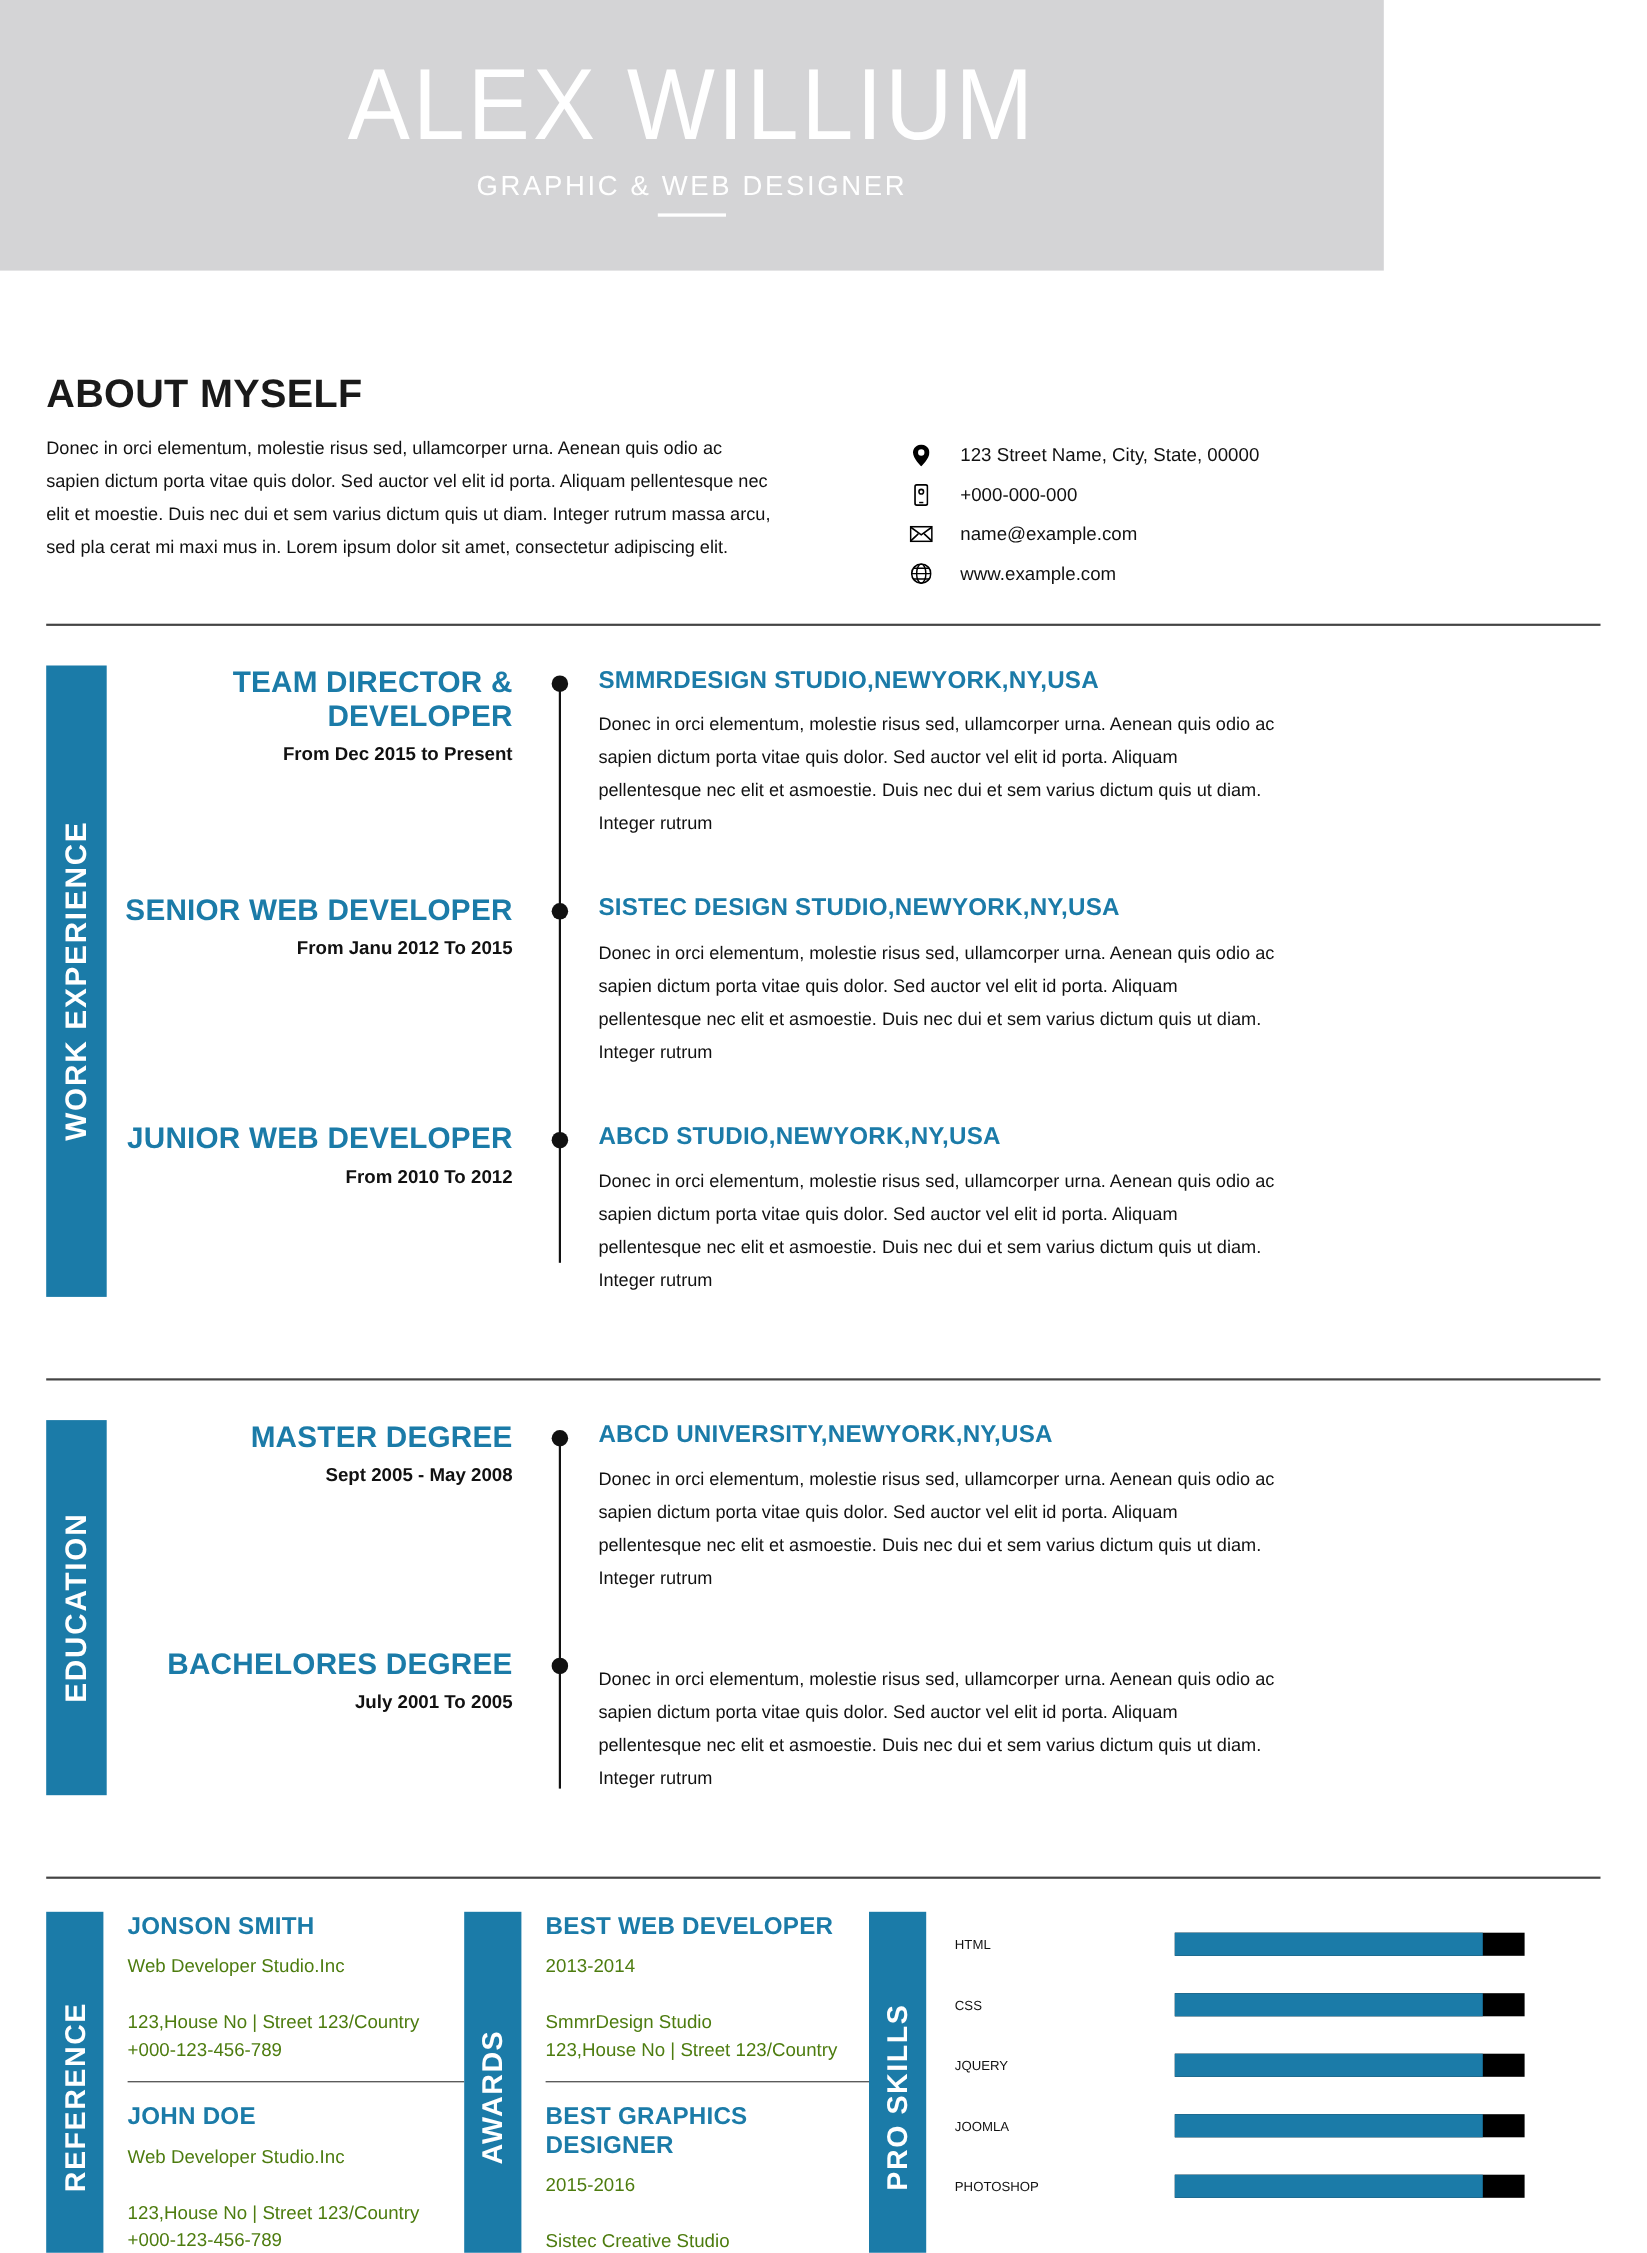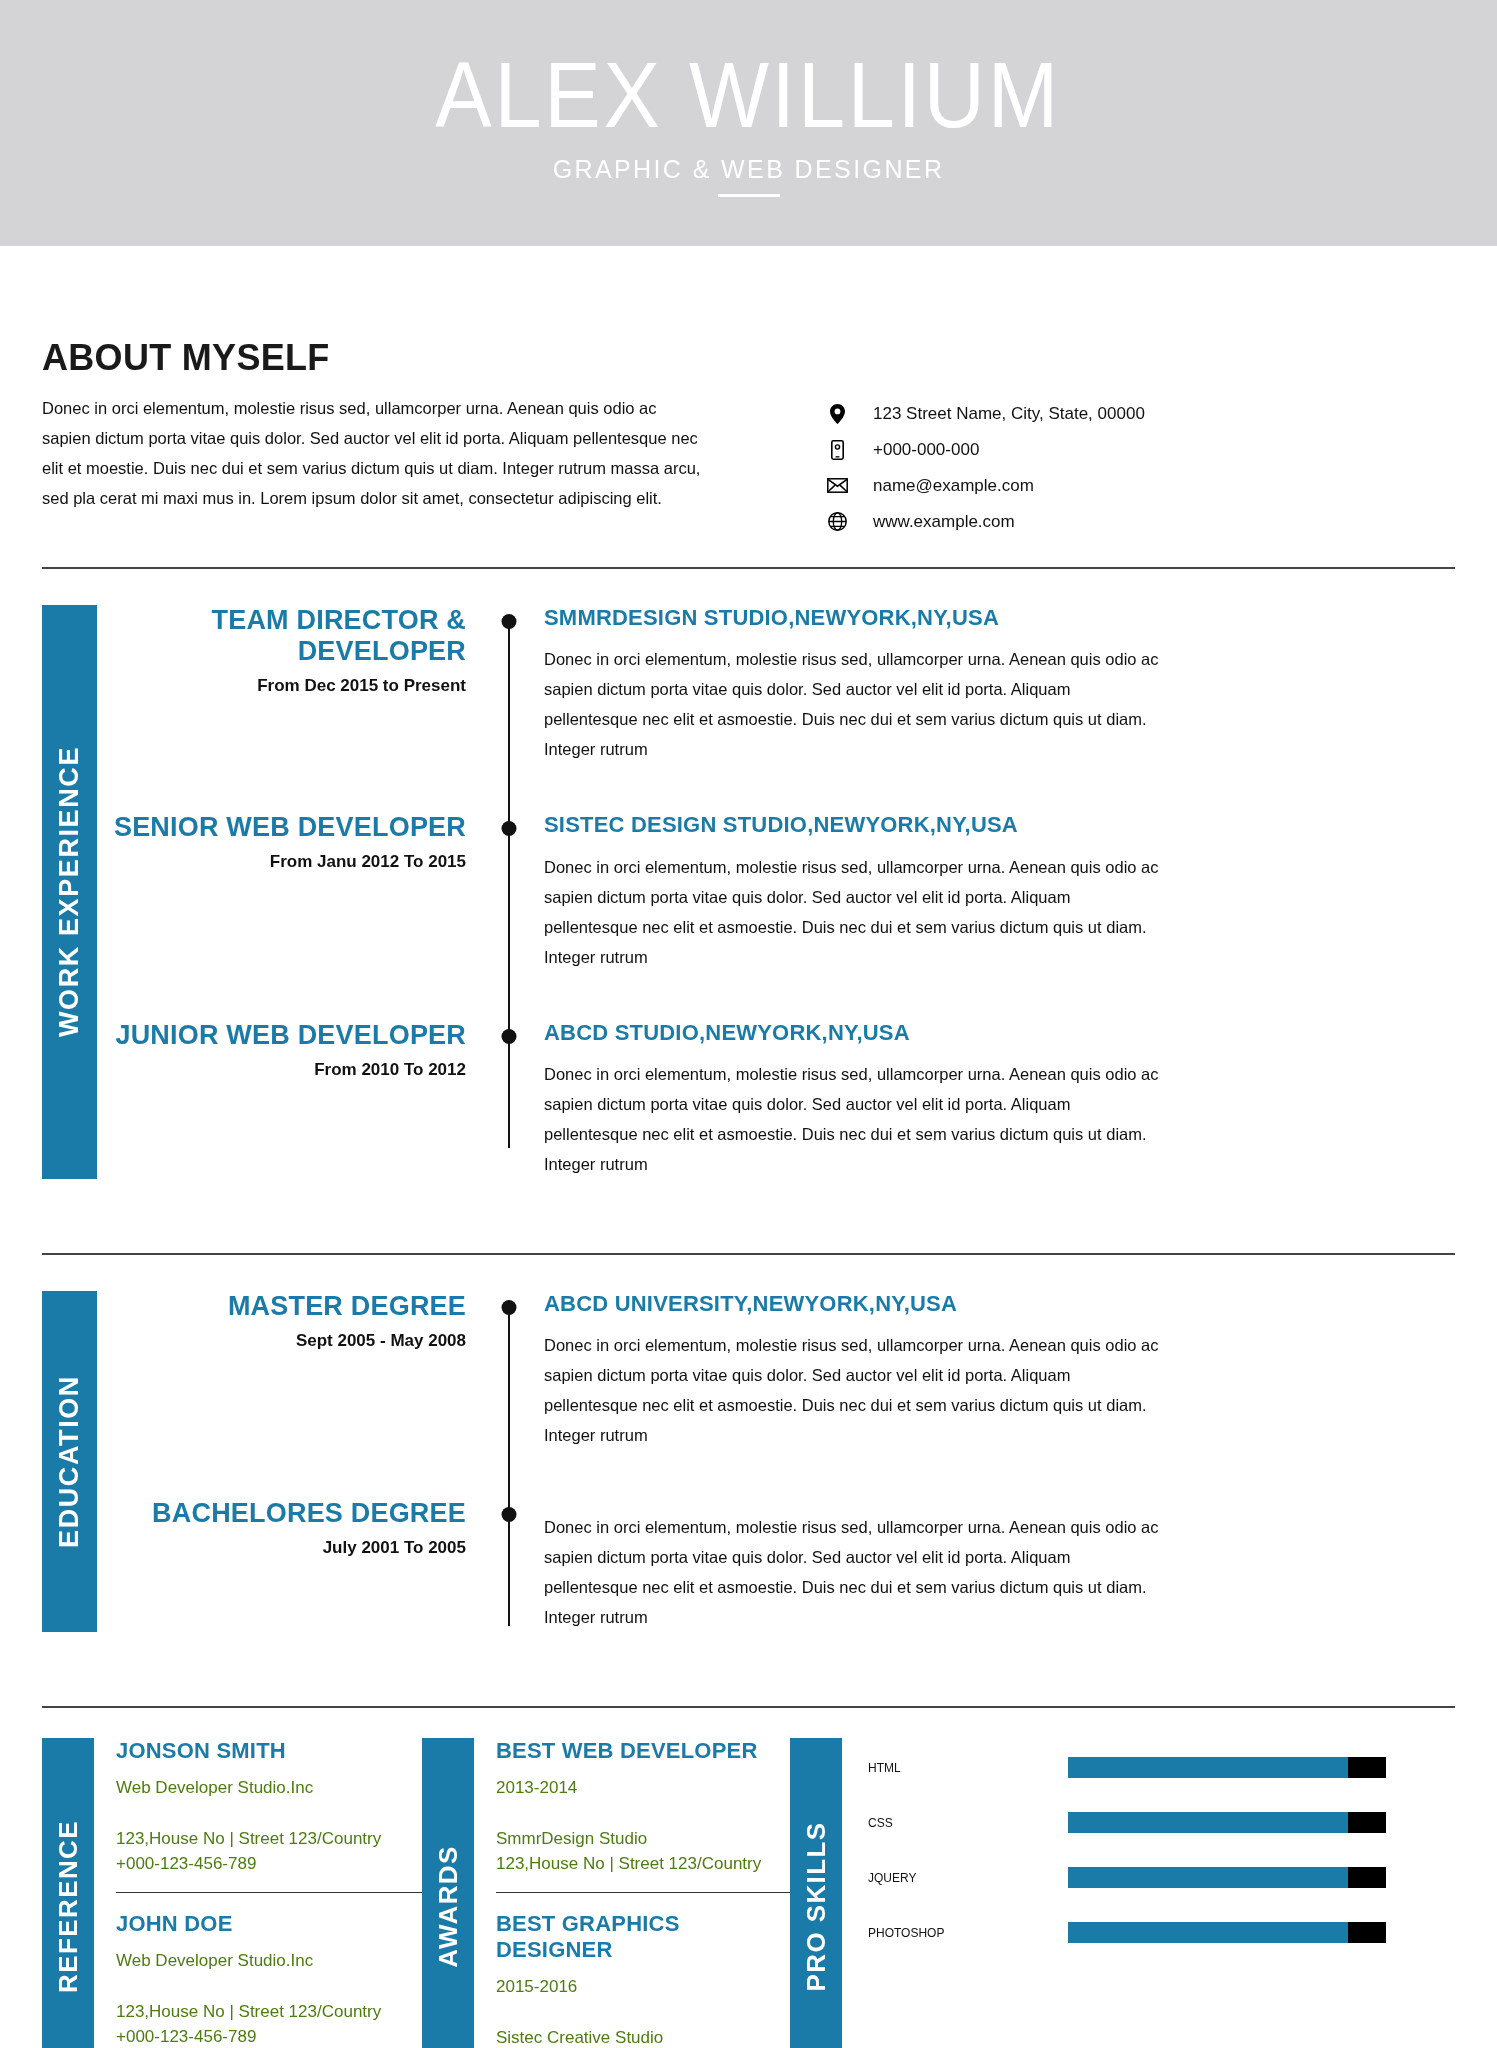--- a/index.html
+++ b/index.html
@@ -7,21 +7,21 @@
   body {
     width:1497px; height:2048px;
     font-family:"Liberation Sans", sans-serif;
     color:#1a1a1a;
     position:relative;
     overflow:hidden;
   }
 
   
   .header {
-    width:1497px; height:246px;
+    width:1258px; height:246px;
     background:#d4d4d6;
     display:flex; flex-direction:column;
     align-items:center; justify-content:center;
   }
   .header-name {
     font-size:92px;
     font-weight:400;
     letter-spacing:3px;
     color:#ffffff;
     line-height:1.0;
@@ -464,20 +464,26 @@
         </div>
 
         <div class="skill-row">
           <div class="skill-label">JQUERY</div>
           <div class="skill-track">
             <div class="skill-fill" style="width:88%"></div>
           </div>
         </div>
 
 
+        <div class="skill-row">
+          <div class="skill-label">JOOMLA</div>
+          <div class="skill-track">
+            <div class="skill-fill" style="width:88%"></div>
+          </div>
+        </div>
 
         <div class="skill-row">
           <div class="skill-label">PHOTOSHOP</div>
           <div class="skill-track">
             <div class="skill-fill" style="width:88%"></div>
           </div>
         </div>
 
       </div>
     </div>

